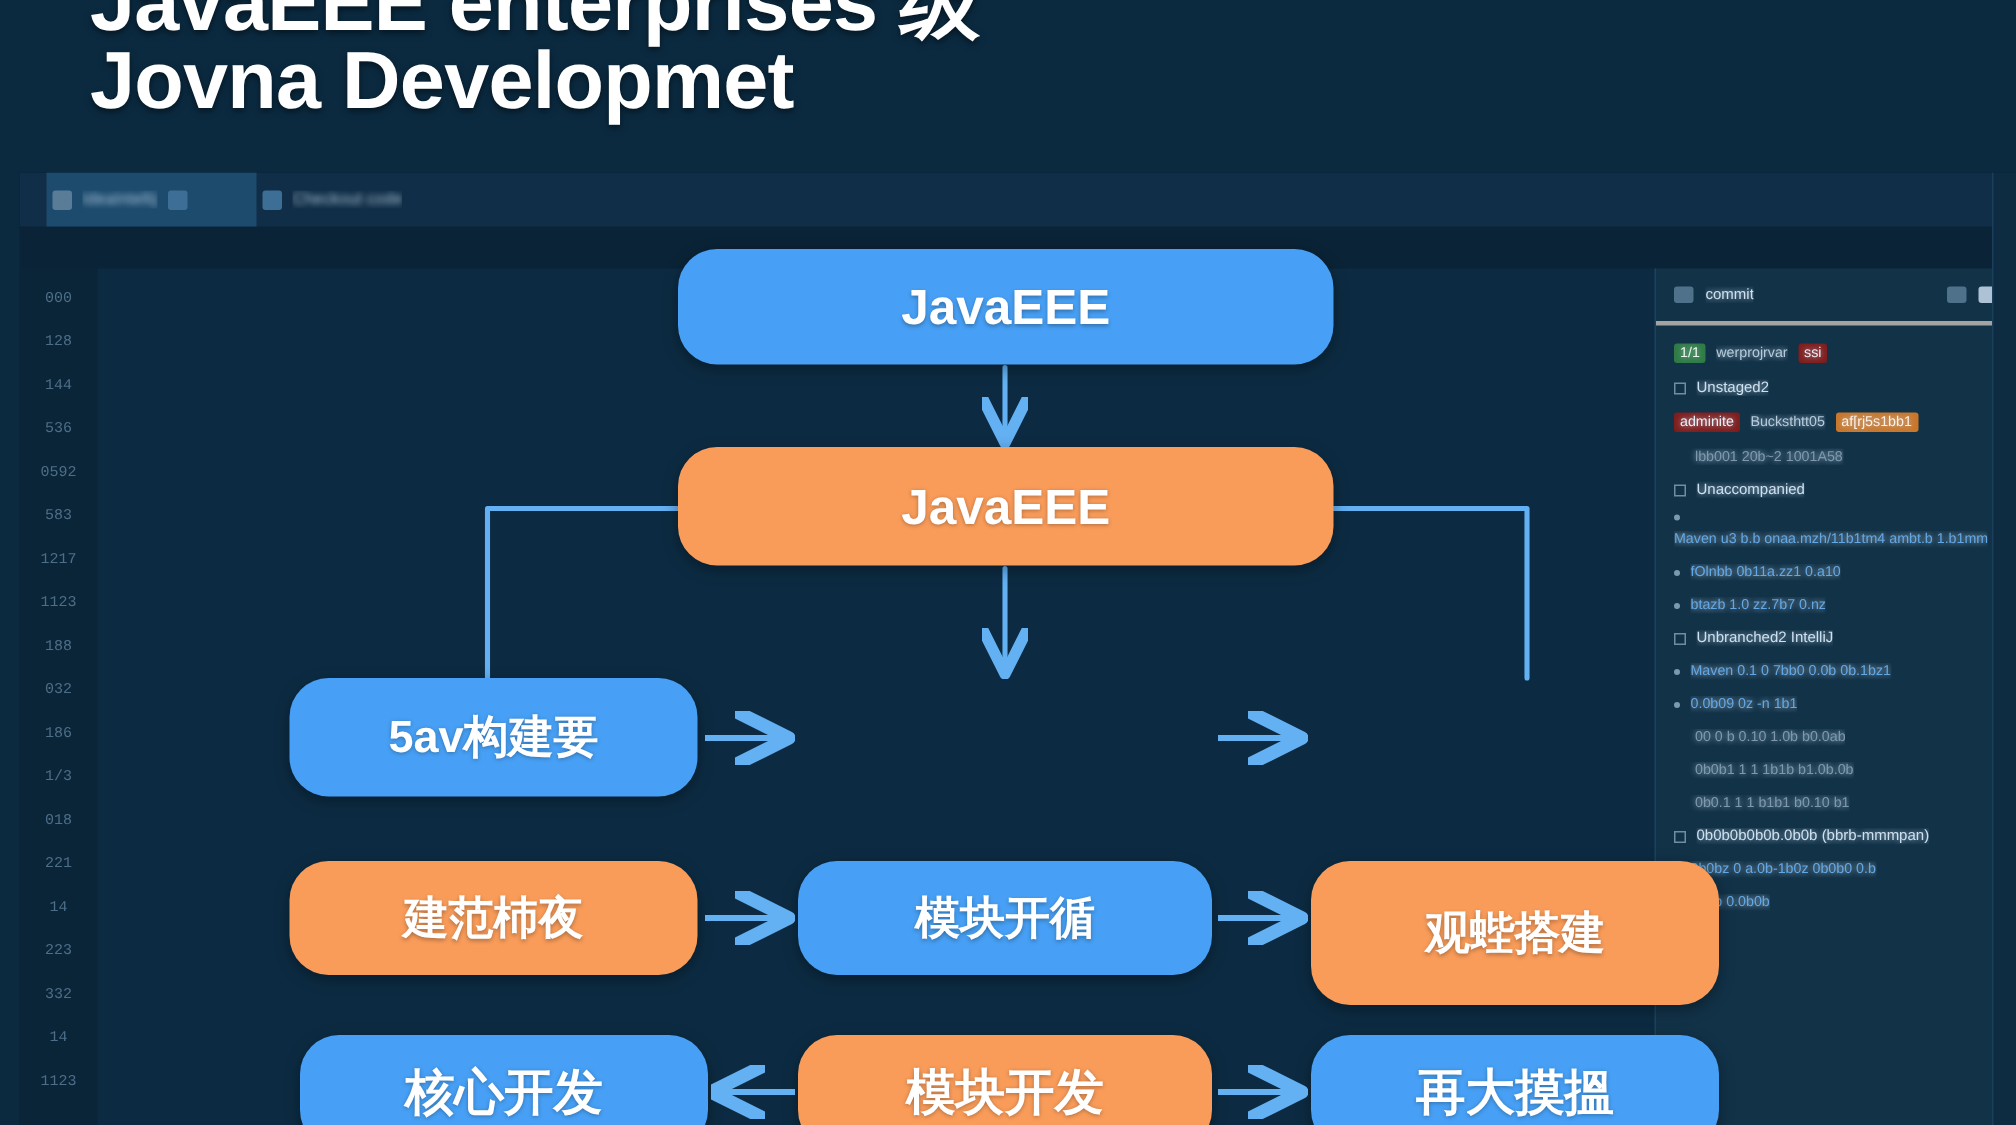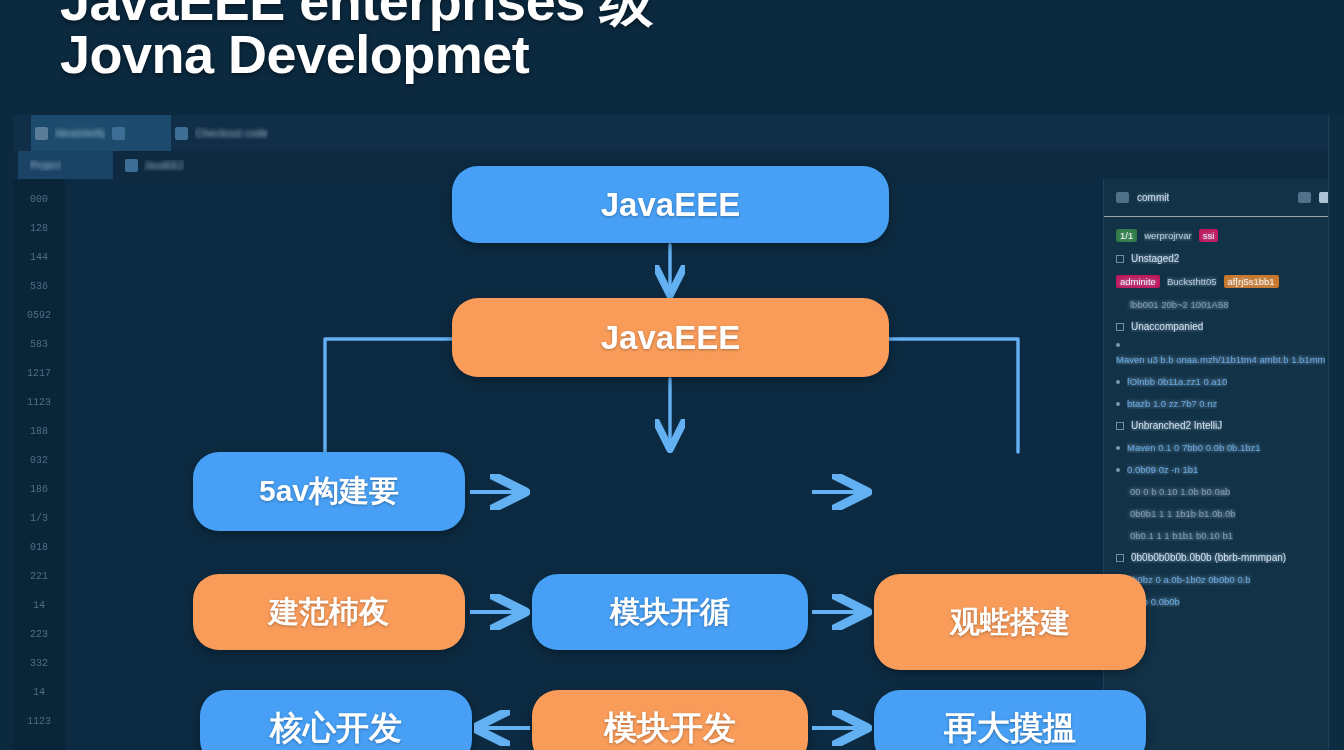--- a/index.html
+++ b/index.html
@@ -94,30 +94,30 @@
   .c-w  { color: #c3d4e2; }
   .c-y  { color: #c9c45c; }
 
   
   #rpanel {
     position: absolute; left: 1090px; top: 64px; width: 241px; height: 571px;
     background: #123248; border-left: 1px solid #1b4261;
   }
   #rp-head {
     height: 38px; display: flex; align-items: center; gap: 8px;
-    padding: 0 12px; border-bottom: 1px solid #a3a3a3;
+    padding: 0 12px; border-bottom: 3px solid #a3a3a3;
   }
   #rp-head .sp { flex: 1 1 auto; }
   .rp-icon { width: 13px; height: 11px; border-radius: 2px; background: #5a7c97; opacity: .85; }
   .rp-icon.box { background: #c9dced; }
   #rp-body { padding: 12px 12px 0 12px; }
   .rp-row { margin-bottom: 11px; display: flex; align-items: center; gap: 7px; flex-wrap: wrap; }
   .chip { font-size: 9.5px; padding: 1px 4px; border-radius: 2px; }
   .chip.green { background: #2f7a45; color: #eaf6ee; }
-  .chip.blue  { background: #be185d; color: #eaf2fa; }
+  .chip.blue  { background: #7f1d1d; color: #eaf2fa; }
   .chip.orange{ background: #c9762a; color: #fdf1e6; }
   .rp-txt { font-size: 9.5px; color: #b7cbdb; }
   .rp-head-txt { font-size: 10px; color: #cfe0ee; }
   .rp-dim { font-size: 9.5px; color: #7e99ad; }
   .rp-link { font-size: 9.5px; color: #63a8e6; }
   .rp-sq { width: 8px; height: 8px; border: 1px solid #6e8ea6; flex: 0 0 auto; }
   .rp-bullet { width: 4px; height: 4px; border-radius: 50%; background: #7b9ab0; flex: 0 0 auto; }
   #rp-scroll {
     position: absolute; right: 1px; top: 46px; width: 4px; height: 120px;
     background: #2a5a80; border-radius: 2px;
@@ -176,29 +176,20 @@
       <span class="tabicon"></span>
       <span class="blurtext">IdeaIntellij</span>
       <span class="tabicon sq"></span>
     </div>
     <div class="tab" id="tab-1">
       <span class="tabicon sq"></span>
       <span class="blurtext">Checkout code</span>
     </div>
   </div>
 
-  <div id="crumbstrip">
-    <div id="crumb-proj">
-      <span class="blurtext">Project</span>
-    </div>
-    <div id="crumb-file">
-      <span class="tabicon sq"></span>
-      <span class="blurtext">JavaEE2</span>
-    </div>
-  </div>
 
   <div id="gutter">
       <div class="lnum">000</div>
       <div class="lnum">128</div>
       <div class="lnum">144</div>
       <div class="lnum">536</div>
       <div class="lnum">0592</div>
       <div class="lnum">583</div>
       <div class="lnum">1217</div>
       <div class="lnum">1123</div>

